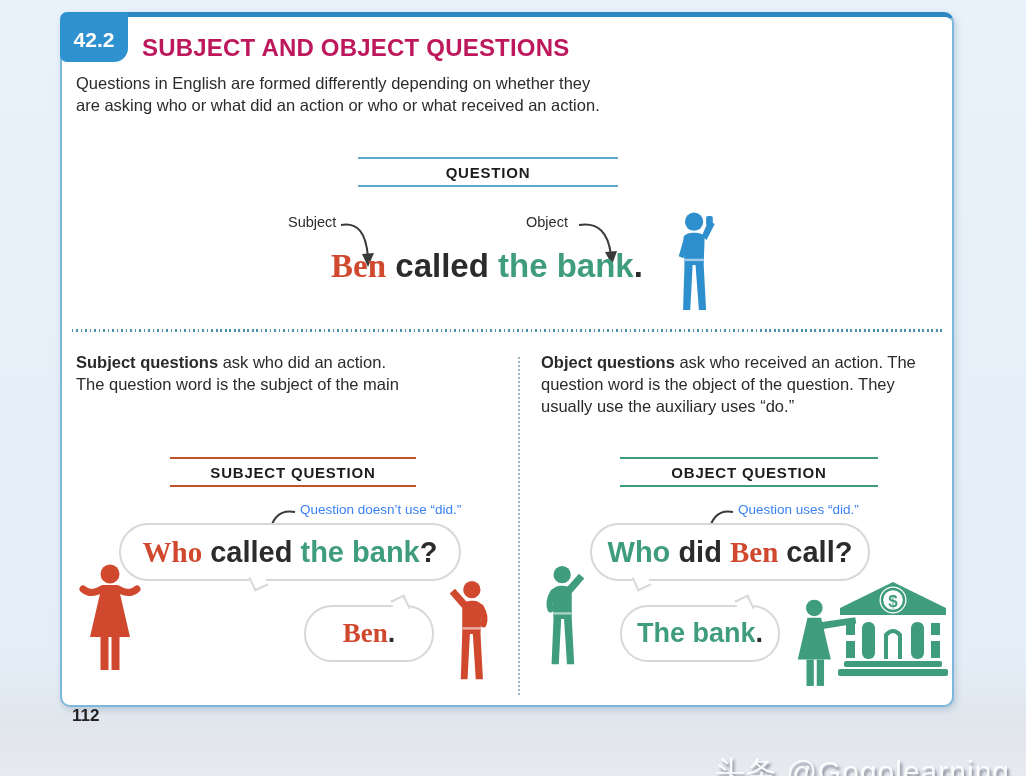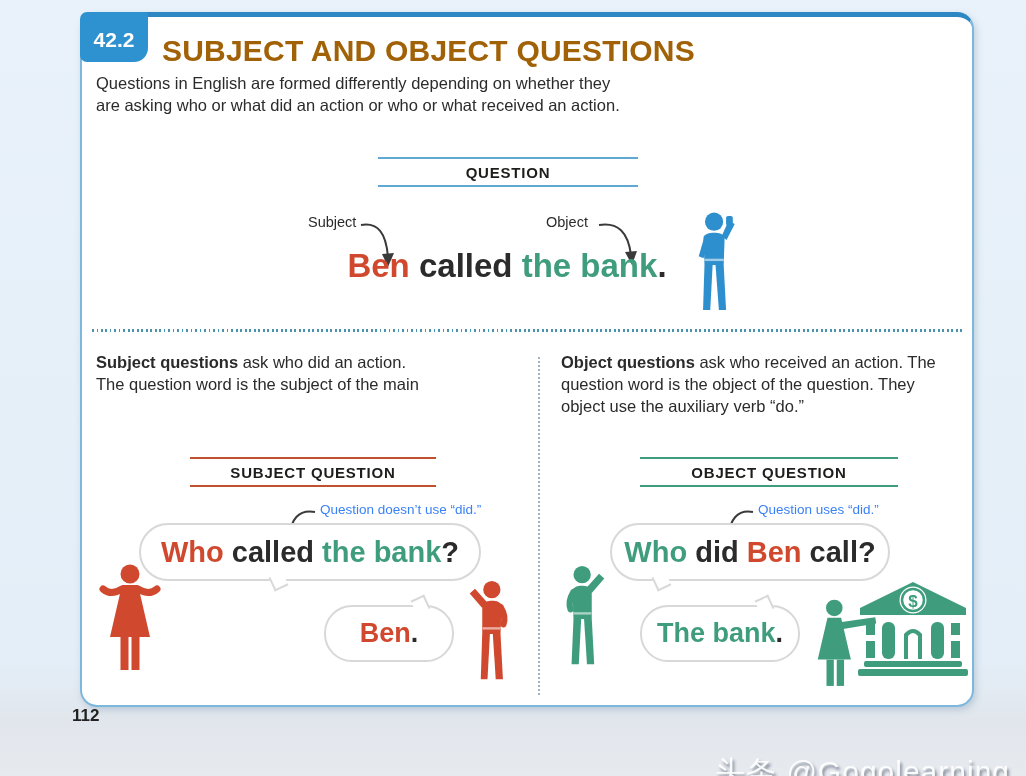--- a/index.html
+++ b/index.html
@@ -9,41 +9,41 @@
     --divider-teal:#4A92AD; --bubble-border:#D8D8D8; --page-bg:#E4EEF8;
   }
   *{margin:0;padding:0;box-sizing:border-box;}
   html,body{width:1026px;height:776px;overflow:hidden;}
   body{
     font-family:"Liberation Sans","DejaVu Sans",sans-serif;
     background:linear-gradient(180deg,#e9f2fa 0%,#e4eef8 85%,#e1e6ec 93%,#e7eaef 100%);
     position:relative;color:var(--dark-text);
   }
   .card{
-    position:absolute;left:80px;top:12px;width:894px;height:695px;
+    position:absolute;left:60px;top:12px;width:894px;height:695px;
     background:#fff;border:2px solid var(--border-blue);border-top:5px solid var(--top-border-blue);
-    border-radius:17px;box-shadow:2px 3px 7px rgba(110,140,170,.35);
+    border-radius:10px;box-shadow:2px 3px 7px rgba(110,140,170,.35);
   }
   .badge{
     position:absolute;left:-2px;top:-5px;width:68px;height:50px;
     background:var(--accent-blue);color:#fff;font-size:21px;font-weight:700;
     border-radius:7px 4px 14px 7px;display:flex;align-items:center;justify-content:center;
     padding-top:6px;
   }
-  .title{position:absolute;left:80px;top:17px;font-size:30px;font-weight:700;color:#a16207;letter-spacing:.2px;}
+  .title{position:absolute;left:80px;top:17px;font-size:24px;font-weight:700;color:#be185d;letter-spacing:.2px;}
   .intro{position:absolute;left:14px;top:56px;font-size:16.5px;line-height:1.33;color:#2b2b2b;}
   .ruled{position:absolute;text-align:center;font-weight:700;font-size:15px;letter-spacing:.8px;color:#1d1d1b;}
   .ruled .rtext{display:block;padding:5px 0 4px 0;}
   .statement-heading{left:296px;top:140px;width:260px;border-top:2px solid var(--statement-rule);border-bottom:2px solid var(--statement-rule);}
   .subject-q-heading{left:108px;top:440px;width:246px;border-top:2px solid var(--subject-rule);border-bottom:2px solid var(--subject-rule);}
   .object-q-heading{left:558px;top:440px;width:258px;border-top:2px solid var(--object-rule);border-bottom:2px solid var(--object-rule);}
   .small-label{position:absolute;font-size:14.5px;color:#2b2b2b;}
   .arr{position:absolute;}
   .sentence{position:absolute;left:190px;top:230px;width:470px;text-align:center;font-size:33px;font-weight:700;white-space:pre;}
-  .w-red{color:var(--red);} .w-green{color:var(--green);} .w-dark{color:var(--dark-text);}
+  .w-red{color:var(--red);font-family:Liberation Serif, serif;} .w-green{color:var(--green);} .w-dark{color:var(--dark-text);}
   .h-divider{position:absolute;left:10px;top:312px;width:870px;height:3px;
     background:repeating-linear-gradient(90deg,var(--divider-teal) 0 1.5px,transparent 1.5px 4.5px);}
   .v-divider{position:absolute;left:456px;top:340px;height:338px;width:0;border-left:2px dotted #9FB4C2;}
   .col-para{position:absolute;font-size:16.5px;line-height:1.33;color:#2b2b2b;}
   .left-para{left:14px;top:335px;} .right-para{left:479px;top:335px;}
   .annotation{position:absolute;font-size:13.5px;color:#3b82f6;}
   .bubble{
     position:absolute;background:#fff;border:2px solid var(--bubble-border);
     display:flex;align-items:center;justify-content:center;font-weight:700;white-space:pre;z-index:2;
   }
@@ -112,21 +112,21 @@
   <div class="v-divider"></div>
 
   <div class="col-para left-para">
     <div><b>Subject questions</b><span> ask who did an action.</span></div>
     <div>The question word is the subject of the main</div>
   </div>
 
   <div class="col-para right-para">
     <div><b>Object questions</b><span> ask who received an action. The</span></div>
     <div>question word is the object of the question. They</div>
-    <div>object use the auxiliary verb “do.”</div>
+    <div>usually use the auxiliary uses “do.”</div>
   </div>
 
   <div class="ruled subject-q-heading">
     <span class="rtext">SUBJECT QUESTION</span>
   </div>
   <div class="ruled object-q-heading">
     <span class="rtext">OBJECT QUESTION</span>
   </div>
 
   <div class="annotation" style="left:238px;top:485px;">Question doesn’t use “did.”</div>

